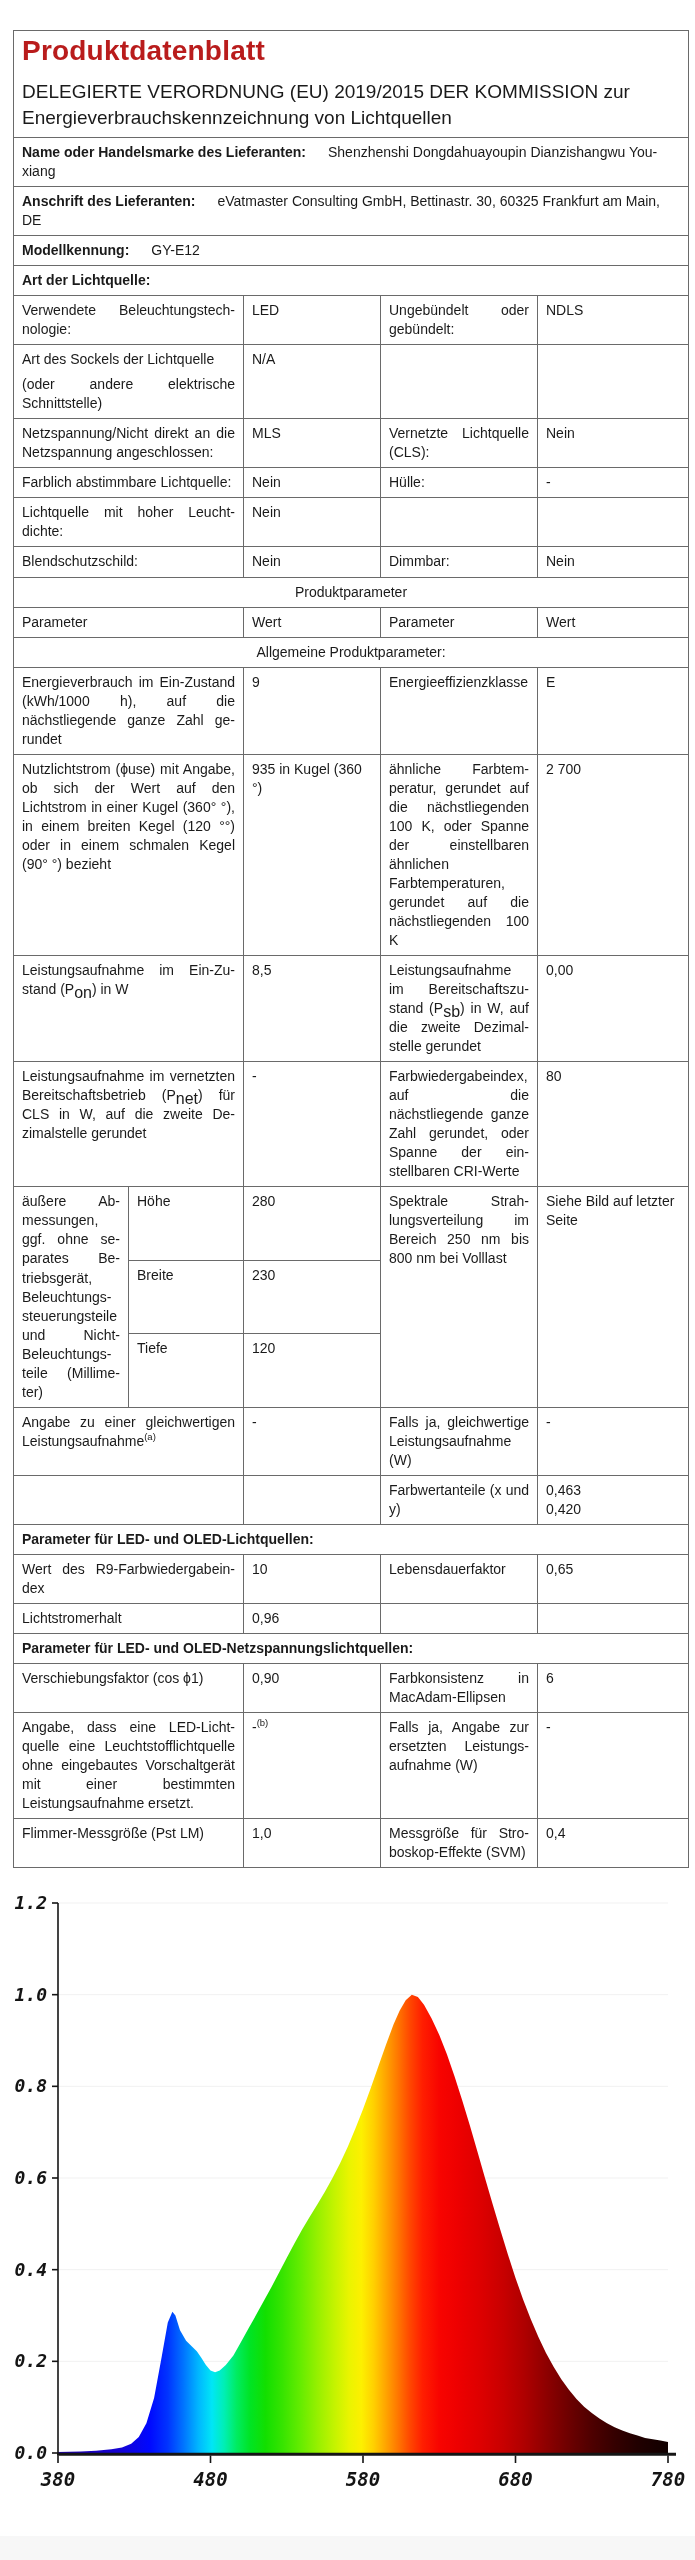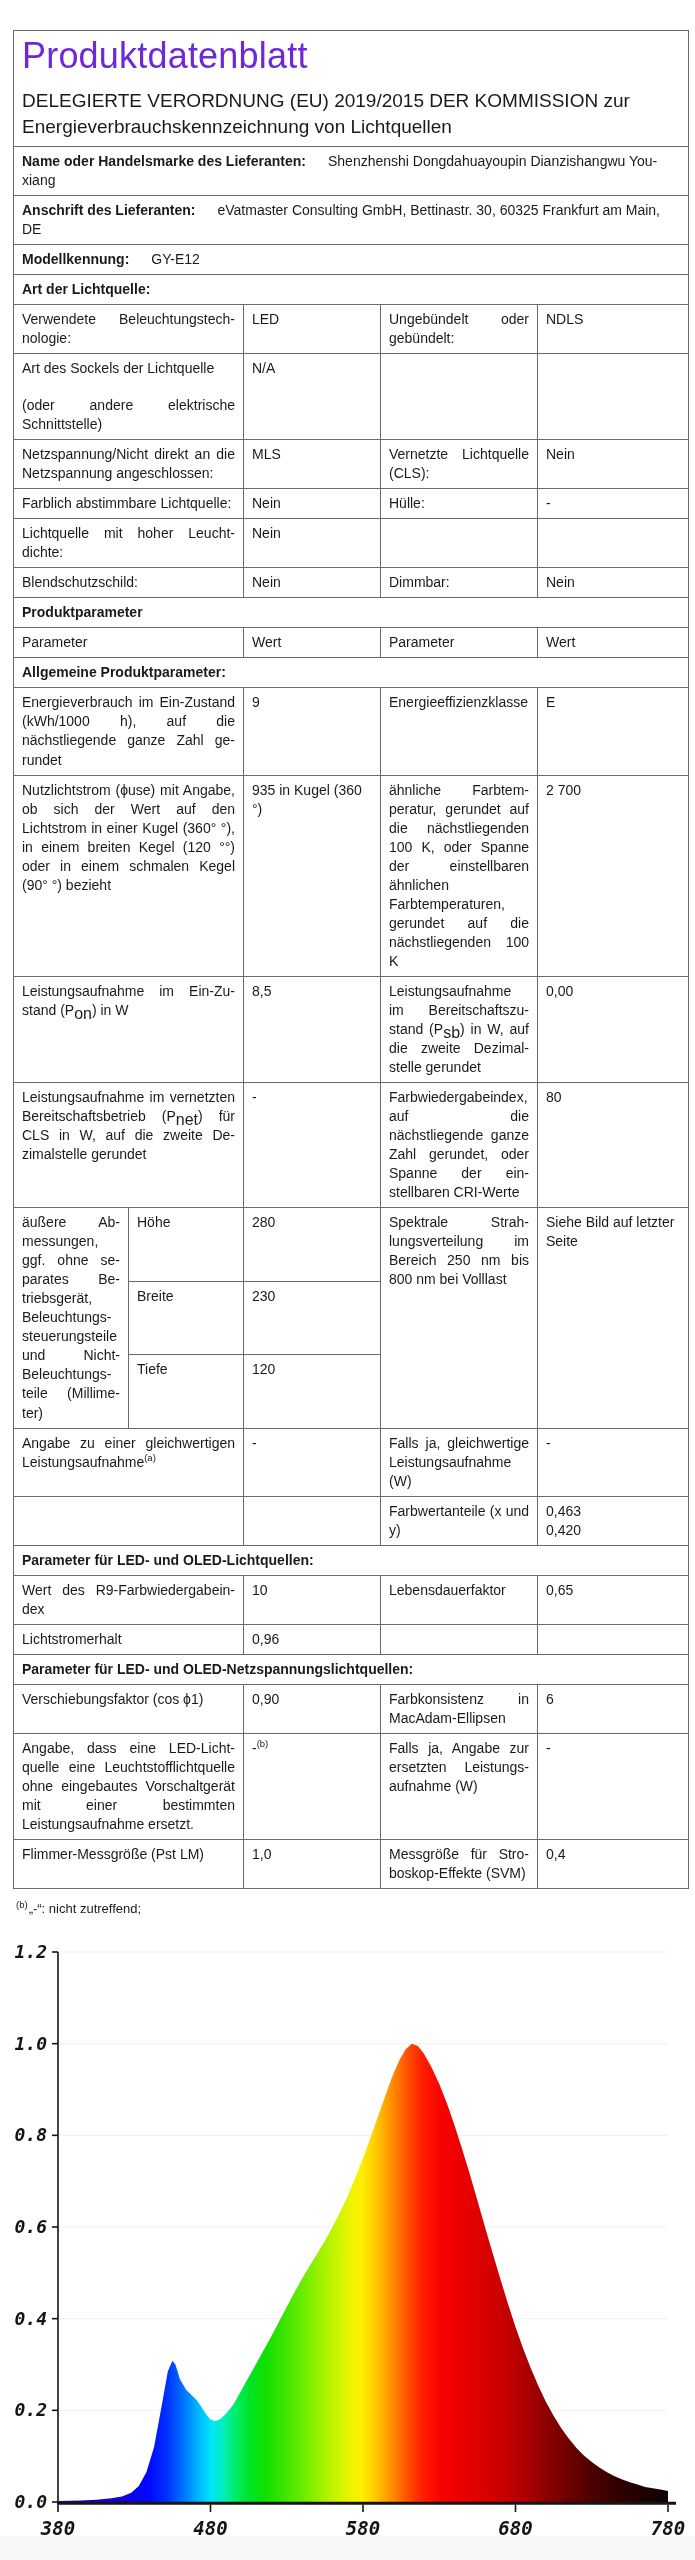--- a/index.html
+++ b/index.html
@@ -1,30 +1,30 @@
 <!DOCTYPE html>
 <html lang="de"><head>
 <meta charset="utf-8">
 <style>
   html,body{margin:0;padding:0;background:#ffffff;}
   body{width:695px;font-family:"Liberation Sans",sans-serif;color:#1a1a1a;}
   .page{position:relative;width:695px;height:2560px;background:#fff;overflow:hidden;}
   .sheet{border-collapse:collapse;table-layout:fixed;width:675px;margin:30px 0 0 13px;}
   .sheet td{border:1px solid #6a6a6a;vertical-align:top;font-size:14px;line-height:1.36;padding:5px 8px;word-wrap:break-word;}
   .title-cell{padding:12px 10px 10px 10px;}
-  .title-cell h1{margin:0 0 12px 0;font-size:36px;line-height:1.1;color:#6d28d9;font-weight:normal;letter-spacing:.2px;}
+  .title-cell h1{margin:0 0 12px 0;font-size:28px;line-height:1.1;color:#b91c1c;font-weight:bold;letter-spacing:.2px;}
   .subtitle{margin:0;white-space:pre-line;font-size:19px;line-height:1.4;}
   .info{padding:8px 10px;line-height:1.5;}
   .b{font-weight:bold;}
   .lbl{font-weight:bold;margin-right:22px;text-align:center;}
   .param{text-align:justify;}
   .val{text-align:left;padding:5px 4px;}
-  .sec-center{text-align:left;font-weight:bold;padding:3px 4px;}
+  .sec-center{text-align:center;font-weight:normal;padding:3px 4px;}
   .sec-left{font-weight:bold;padding:4px 8px;}
-  .para2{margin-top:18px;}
+  .para2{margin-top:6px;}
   .dim-label{text-align:justify;}
   sub{font-size:16px;line-height:0;}
   sup{font-size:9.5px;line-height:0;vertical-align:super;}
   .footnotes{margin:12px 0 0 16px;font-size:13px;}
   .footnote{margin-bottom:13px;}
   .footnote sup{margin-right:1px;}
   .chart-wrap{margin-top:10px;}
   .bottom-strip{position:absolute;left:0;right:0;bottom:0;height:24px;background:#f7f7f7;}
 </style>
 </head>
@@ -210,21 +210,20 @@
       <tr>
         <td colspan="2" class="param">Flimmer-Messgröße (Pst LM)</td>
         <td class="val">1,0</td>
         <td class="param">Messgröße für Stro­boskop-Effekte (SVM)</td>
         <td class="val">0,4</td>
       </tr>
     </tbody>
   </table>
 
   <div class="footnotes">
-    <div class="footnote"><sup>(b)</sup><span>„-“: nicht zutreffend;</span></div>
   </div>
 
   <div class="chart-wrap">
     <svg id="spd" width="695" height="648" viewBox="0 0 695 648">
         <defs>
           <linearGradient id="spdgrad" x1="0" y1="0" x2="1" y2="0">
             <stop offset="0.0000" stop-color="#2000a8"></stop>
             <stop offset="0.1000" stop-color="#1502d2"></stop>
             <stop offset="0.1500" stop-color="#0008ff"></stop>
             <stop offset="0.1800" stop-color="#0034ff"></stop>

